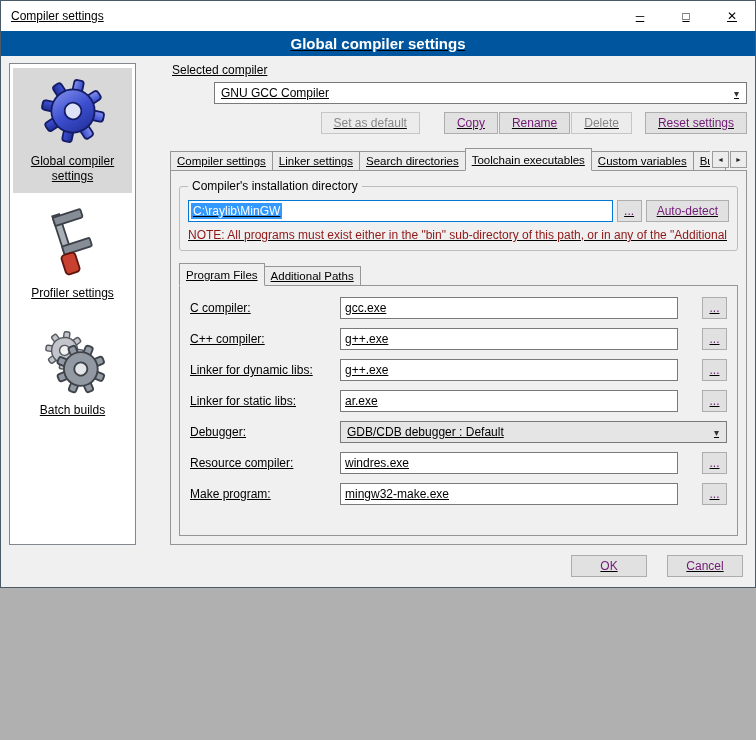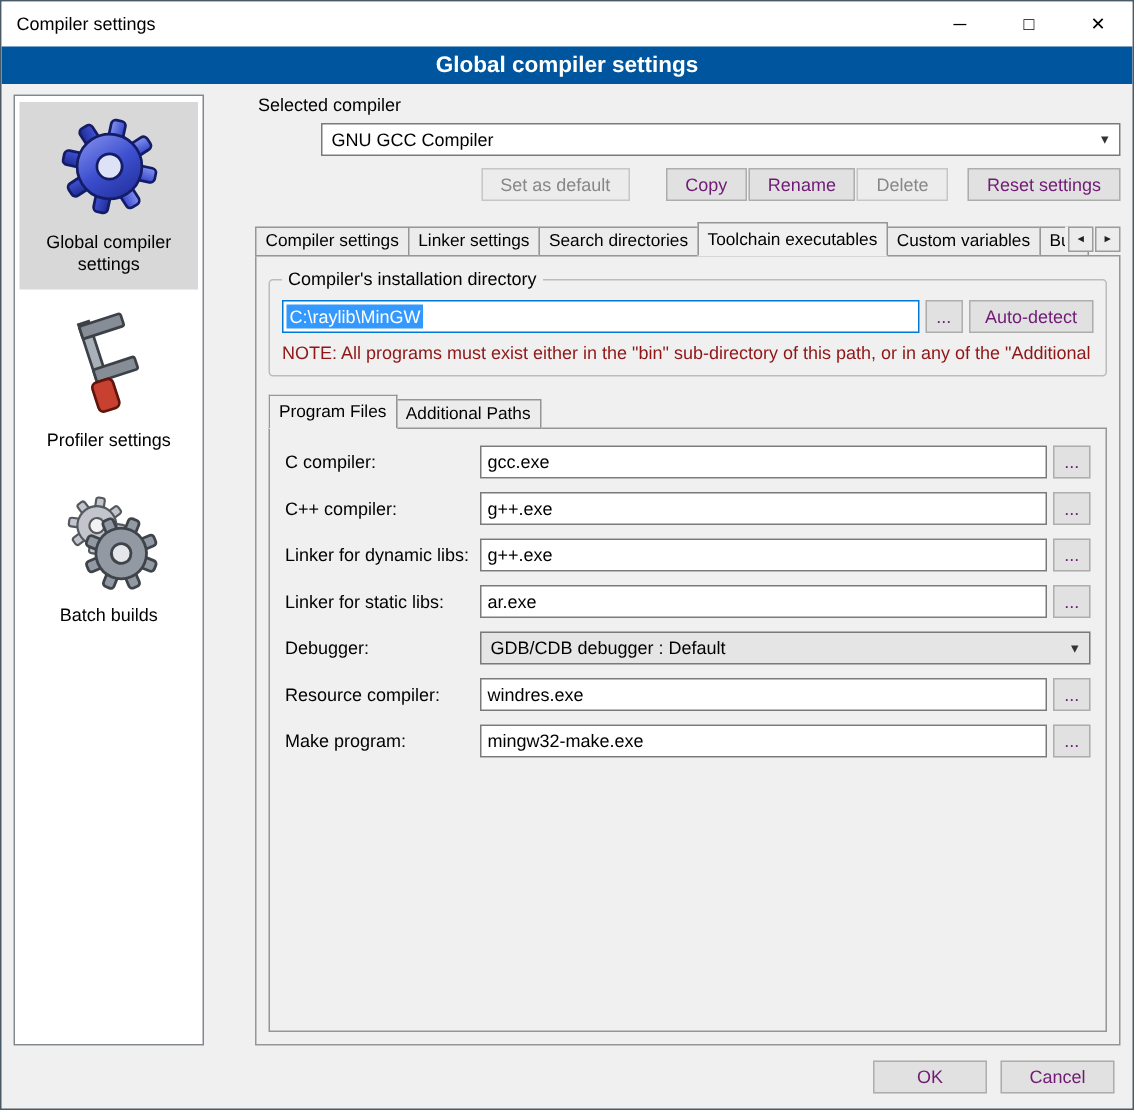--- a/index.html
+++ b/index.html
@@ -3,22 +3,22 @@
 <meta charset="utf-8">
 <title>Compiler settings</title>
 <style>
   html,body{margin:0;padding:0;}
   *{box-sizing:border-box;}
   body{
     background:#b0b0b0;
     font-family:"Liberation Sans","DejaVu Sans",sans-serif;
     font-size:12px;color:#000;cursor:default;
   }
-  .window{width:756px;height:740px;background:#f0f0f0;border:1px solid #4a5a66;
-    display:flex;flex-direction:column;overflow:hidden;}
+  .window{width:756px;height:588px;background:#f0f0f0;border:1px solid #4a5a66;
+    display:flex;flex-direction:column;overflow:hidden;text-decoration:underline;}
 
   
   .titlebar{flex:0 0 30px;background:#ffffff;display:flex;align-items:stretch;}
   .titlebar .title{align-self:center;padding-left:10px;}
   .win-controls{margin-left:auto;display:flex;}
   .win-btn{width:46px;display:flex;align-items:center;justify-content:center;font-size:12px;background:transparent;border:none;font-family:inherit;}
 
   
   .header{flex:0 0 25px;line-height:25px;text-align:center;
     background:var(--header-bg,#00569e);color:var(--header-text,#fff);
@@ -76,31 +76,31 @@
     background:#fff;display:flex;align-items:center;padding:0 2px;overflow:hidden;}
   .dir-input .sel{background:var(--selection-bg,#3399ff);color:var(--selection-text,#fff);
     padding:1px 2px;white-space:nowrap;}
   .small-btn{width:25px;padding:0;margin-left:4px;flex:0 0 auto;}
   .autodetect-btn{margin-left:4px;padding:0 10px;flex:0 0 auto;}
   .note{margin-top:6px;color:var(--note-text,#8f1616);white-space:nowrap;overflow:hidden;}
 
   
   .innerpanel{flex:1;border:1px solid #969696;background:#f0f0f0;margin-top:-1px;
     padding:11px 10px;min-height:0;overflow:hidden;}
-  .frow{display:flex;align-items:center;margin-bottom:9px;}
+  .frow{display:flex;align-items:center;margin-bottom:9px;gap:20px;}
   .flabel{flex:0 0 130px;}
   .finput{flex:1;height:22px;border:1px solid #7a7a7a;background:#fff;
     display:flex;align-items:center;padding:0 4px;overflow:hidden;white-space:nowrap;text-align:right;}
   .fcombo{flex:1;height:22px;border:1px solid #7a7a7a;background:#e5e5e5;
     display:flex;align-items:center;padding:0 7px 0 6px;}
   .fcombo .combo-arrow{margin-left:auto;}
 
   
   .footer{flex:0 0 42px;display:flex;justify-content:flex-end;align-items:center;
-    padding:0 12px;gap:9px;}
+    padding:0 12px;gap:20px;}
   .footer .btn{min-width:76px;}
 </style>
 </head>
 <body>
 
 <svg width="0" height="0" style="position:absolute">
   <defs>
     <g id="gearshape">
       <rect x="-8" y="-52" width="16" height="104" rx="5"></rect>
       <rect x="-8" y="-52" width="16" height="104" rx="5" transform="rotate(45)"></rect>

